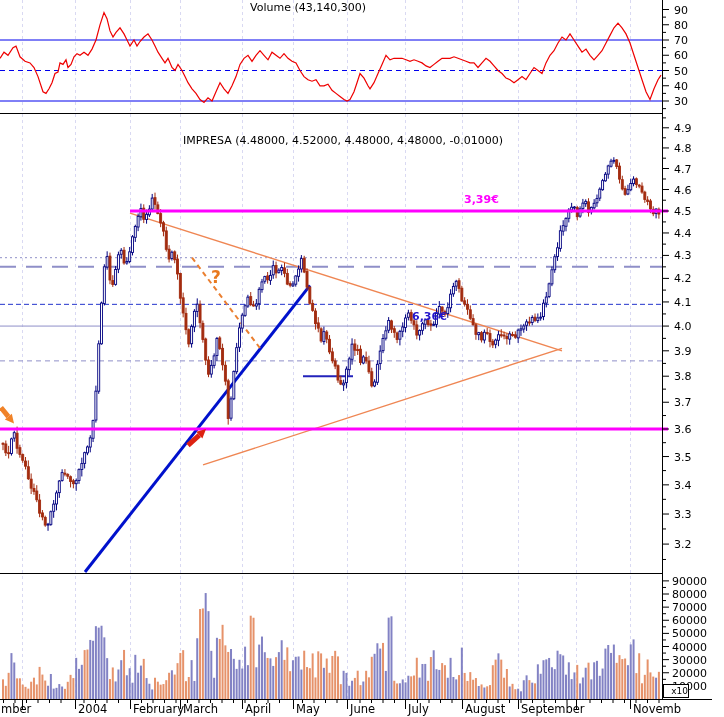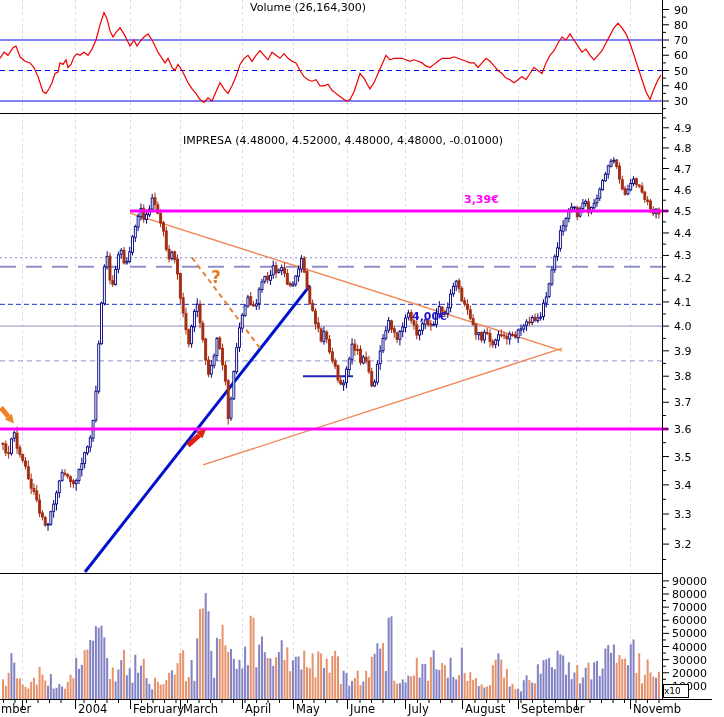--- a/index.html
+++ b/index.html
@@ -7,21 +7,21 @@
          font-family:"DejaVu Sans","Liberation Sans",sans-serif;overflow:hidden}
   .stage svg{position:absolute;left:0;top:0;font-family:"DejaVu Sans","Liberation Sans",sans-serif}
   .ov{position:absolute;white-space:nowrap;font-size:11px;color:#000;line-height:12px}
   .rsi-title-1{left:314px;top:2px;transform:translateX(-50%)}
   .rsi-title-2{left:308px;top:2px;transform:translateX(-50%)}
   .main-title{left:183px;top:135px}
   .lbl-res{left:464px;top:194px;color:#ff00ff;font-weight:bold}
   .lbl-sup{left:412px;top:311px;color:#2214cc;font-weight:bold}
   .qmark{left:211px;top:271px;color:#e8791f;font-weight:bold;font-size:17px}
   .x10box{left:663px;top:684px;width:24px;height:12px;border:1px solid #000;background:#fff;
-          font-size:9px;line-height:12px;text-align:left;color:#000}
+          font-size:9px;line-height:12px;text-align:right;color:#000}
 </style>
 </head>
 <body>
 
 <div class="stage">
   <svg id="chart-svg" width="724" height="717" viewBox="0 0 724 717">
       <rect x="0" y="0" width="724" height="717" fill="#ffffff"></rect>
       <g stroke="#d9d9f2" stroke-dasharray="3,3">
         <line x1="22.5" y1="0" x2="22.5" y2="699"></line>
         <line x1="75.5" y1="0" x2="75.5" y2="699"></line>
@@ -959,19 +959,19 @@
       </g>
       <g>
         <line x1="188" y1="445.43180422908745" x2="199.35101417962284" y2="435.07680711540394" stroke="#dd2211" stroke-width="5"></line>
         <polygon points="206,429.01124963398286 196.3182354389123,431.7523142052153 202.38379292033338,438.40130002559255" fill="#dd2211"></polygon>
       </g>
       <rect x="0" y="0" width="662" height="113" fill="rgba(0,0,0,0)"></rect>
       <rect x="0" y="114" width="662" height="459" fill="rgba(0,0,0,0)"></rect>
       <rect x="0" y="574" width="662" height="125" fill="rgba(0,0,0,0)"></rect>
     </svg>
 
-  <div class="ov rsi-title-2">Volume (26,164,300)</div>
+  <div class="ov rsi-title-2">Volume (43,140,300)</div>
   <div class="ov main-title">IMPRESA (4.48000, 4.52000, 4.48000, 4.48000, -0.01000)</div>
   <div class="ov lbl-res">3,39€</div>
-  <div class="ov lbl-sup">4,00€</div>
+  <div class="ov lbl-sup">6,36€</div>
   <div class="ov qmark">?</div>
   <div class="ov x10box">x10</div>
 </div>
 
 </body></html>

